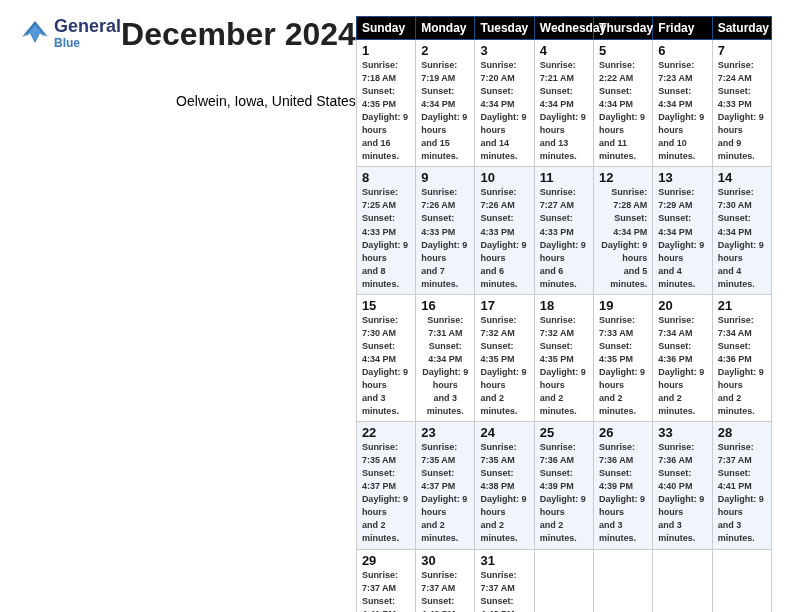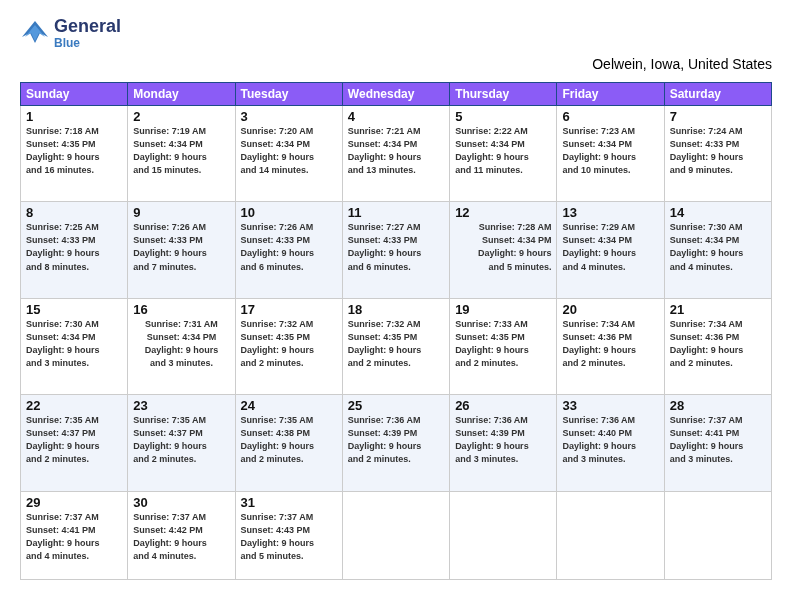--- a/index.html
+++ b/index.html
@@ -8,21 +8,21 @@
       height: 612px;
       font-family: Arial, sans-serif;
       background: #fff;
       overflow: hidden;
     }
     .page {
       width: 792px;
       height: 592px;
       padding: 16px 20px 12px 20px;
       display: flex;
-      flex-direction: column;
+      flex-direction: row;
     }
     .header {
       display: flex;
       justify-content: space-between;
       align-items: flex-start;
       margin-bottom: 10px;
     }
     .logo {
       display: flex;
       align-items: center;
@@ -46,21 +46,21 @@
       margin-top: 40px;
     }
     .calendar {
       flex: 1;
       border: 1px solid #ccc;
       border-collapse: collapse;
       width: 100%;
       table-layout: fixed;
     }
     .calendar th {
-      background: #8b5cf6;
+      background: #000000;
       color: #fff;
       font-size: 12px;
       font-weight: bold;
       padding: 4px 5px;
       text-align: left;
       border: 1px solid #1e4a8a;
     }
     .calendar td {
       border: 1px solid #ccc;
       vertical-align: top;
@@ -104,20 +104,21 @@
       <svg class="logo-bird" viewBox="0 0 30 28" xmlns="http://www.w3.org/2000/svg">
         <polygon points="15,2 28,18 20,14 15,24 10,14 2,18" fill="#3a7abf"></polygon>
         <polygon points="15,6 25,18 19,14 15,22 11,14 5,18" fill="#5599dd"></polygon>
       </svg>
       <div style="display:flex;flex-direction:column;line-height:1.15;">
         <span style="font-size:18px;font-weight:bold;color:#2a3a6e;">General</span>
         <span style="font-size:12px;font-weight:bold;color:#3a7abf;">Blue</span>
       </div>
     </div>
     <div class="title-block">
+      <div class="month-title">December 2024</div>
       <div class="location-title">Oelwein, Iowa, United States</div>
     </div>
   </div>
 
   <table class="calendar">
     <thead>
       <tr>
       <th>Sunday</th>
           <th>Monday</th>
           <th>Tuesday</th>

